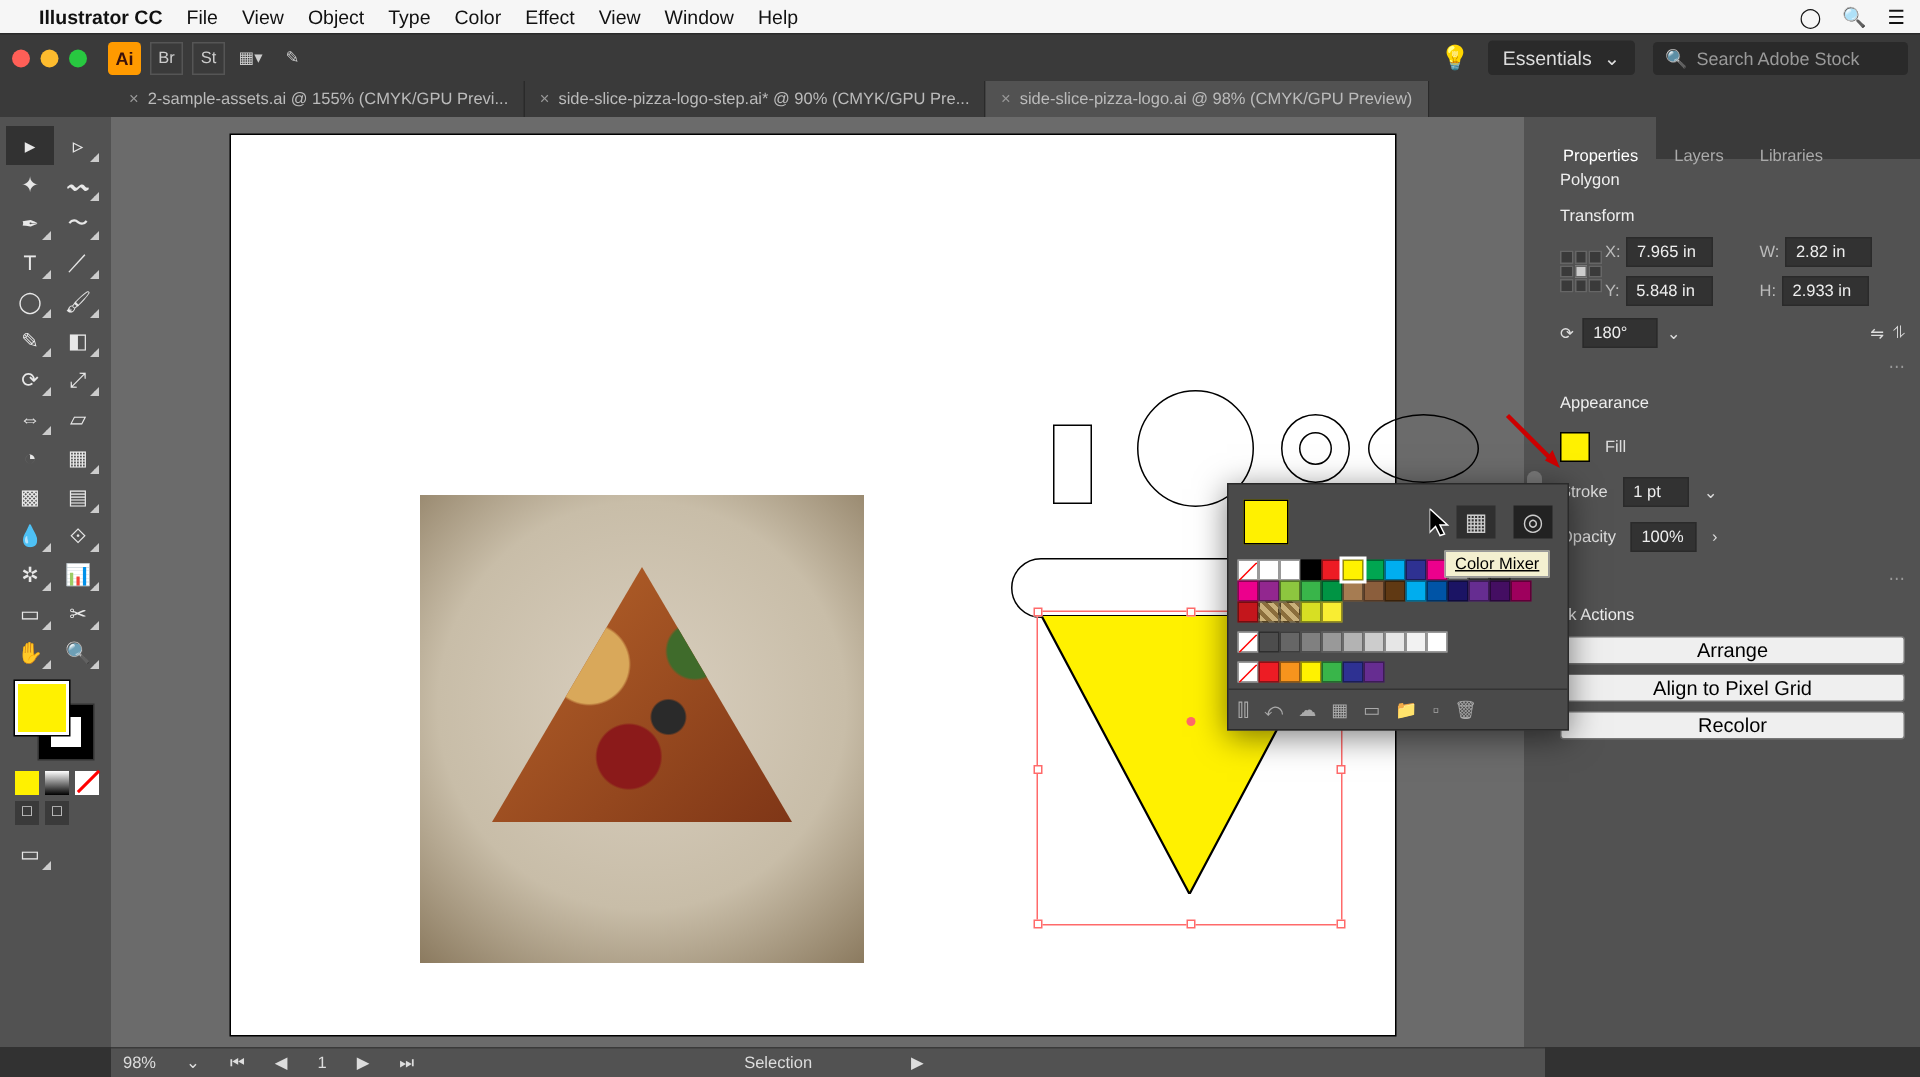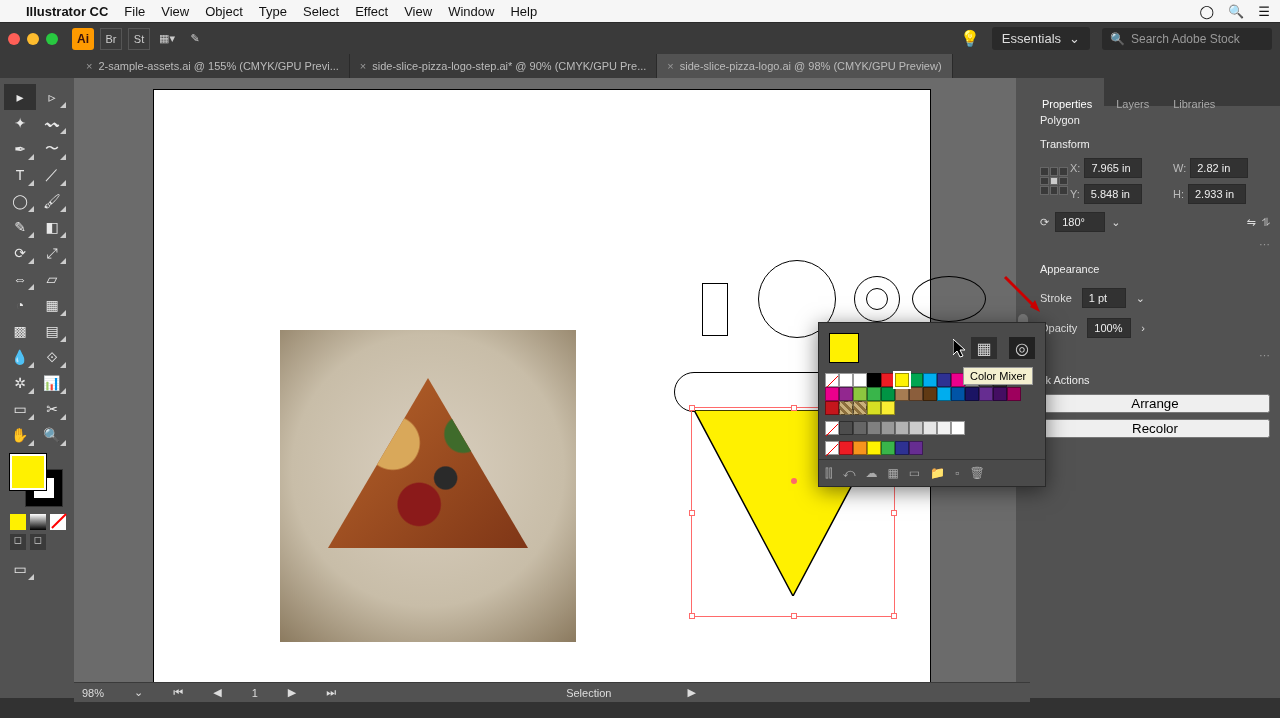--- a/index.html
+++ b/index.html
@@ -85,38 +85,38 @@
 
 .swatch-pop{position:absolute;left:818px;top:322px;width:228px;background:#4a4a4a;box-shadow:0 4px 20px rgba(0,0,0,.5);border:1px solid #2a2a2a;z-index:50;}
 .swatch-head{display:flex;align-items:center;padding:10px;gap:8px;}
 .big-sw{width:30px;height:30px;background:#fff100;border:1px solid #000;}
 .mode-btn{width:26px;height:22px;background:#2f2f2f;display:inline-flex;align-items:center;justify-content:center;color:#ccc;margin-left:auto;}
 .swatch-grid{display:flex;flex-wrap:wrap;padding:0 6px 4px;}
 .swg{width:14px;height:14px;border:1px solid rgba(0,0,0,.4);}
 .swg.sel{outline:2px solid #fff;z-index:2;position:relative;}
 .swatch-foot{display:flex;gap:10px;padding:6px;border-top:1px solid #333;color:#aaa;font-size:12px;}
 .swatch-foot span{cursor:pointer;}
-.tooltip{position:absolute;left:144px;top:44px;background:#f4f0d0;color:#000;font-size:11px;padding:2px 6px;border:1px solid #999;white-space:nowrap;}
+.tooltip{position:absolute;left:144px;top:44px;background:#f4f0d0;color:#000;font-size:11px;padding:2px 6px;border:1px solid #999;white-space:nowrap;text-decoration:underline;}
 .arrow-annot{position:absolute;left:1000px;top:272px;width:40px;height:40px;z-index:40;}
 
 
-.status-bar{position:absolute;left:74px;right:250px;bottom:16px;height:20px;background:#525252;color:#ddd;font-size:11px;display:flex;align-items:center;padding:0 8px;gap:30px;border-top:1px solid #3a3a3a;}
+.status-bar{position:absolute;left:74px;right:250px;bottom:0;height:20px;background:#525252;color:#ddd;font-size:11px;display:flex;align-items:center;padding:0 8px;gap:20px;border-top:1px solid #3a3a3a;}
 .status-bar .sel-lbl{margin-left:200px;}
 </style>
 </head>
 <body>
 
 <div class="mac-menu">
   <span class="apple"></span>
   <span class="app-name">Illustrator CC</span>
   <span>File</span>
   <span>View</span>
   <span>Object</span>
   <span>Type</span>
-  <span>Select</span>
+  <span>Color</span>
   <span>Effect</span>
   <span>View</span>
   <span>Window</span>
   <span>Help</span>
   <div class="right">
     <span>◯</span>
     <span>🔍</span>
     <span>☰</span>
   </div>
 </div>
@@ -319,34 +319,41 @@
         <span>⟳</span>
         <input class="tf-input" style="width: 50px;" value="180°">
         <span>⌄</span>
         <span style="margin-left:auto">⇋</span>
         <span>⥮</span>
       </div>
       <div style="text-align:right;margin-top:6px;color:#999">⋯</div>
 
       <div class="sect-title">Appearance</div>
       <div class="appearance-row">
+        <div class="sw-box" style="background:#fff100"></div>
+        <span>Fill</span>
+      </div>
+      <div class="appearance-row">
         <span>Stroke</span>
         <input class="tf-input" style="width: 44px;" value="1 pt">
         <span>⌄</span>
       </div>
       <div class="appearance-row">
         <span>Opacity</span>
         <input class="tf-input" style="width: 44px;" value="100%">
         <span>›</span>
       </div>
       <div style="text-align:right;margin-top:6px;color:#999">⋯</div>
 
       <div class="sect-title">ck Actions</div>
       <div class="qa-row full">
           <button>Arrange</button>
+        </div>
+      <div class="qa-row full">
+          <button>Align to Pixel Grid</button>
         </div>
       <div class="qa-row full">
           <button>Recolor</button>
         </div>
     </div>
   </div>
 </div>
 
 <svg class="arrow-annot">
     <line x1="5" y1="5" x2="35" y2="35" stroke="#c00" stroke-width="3"></line>

